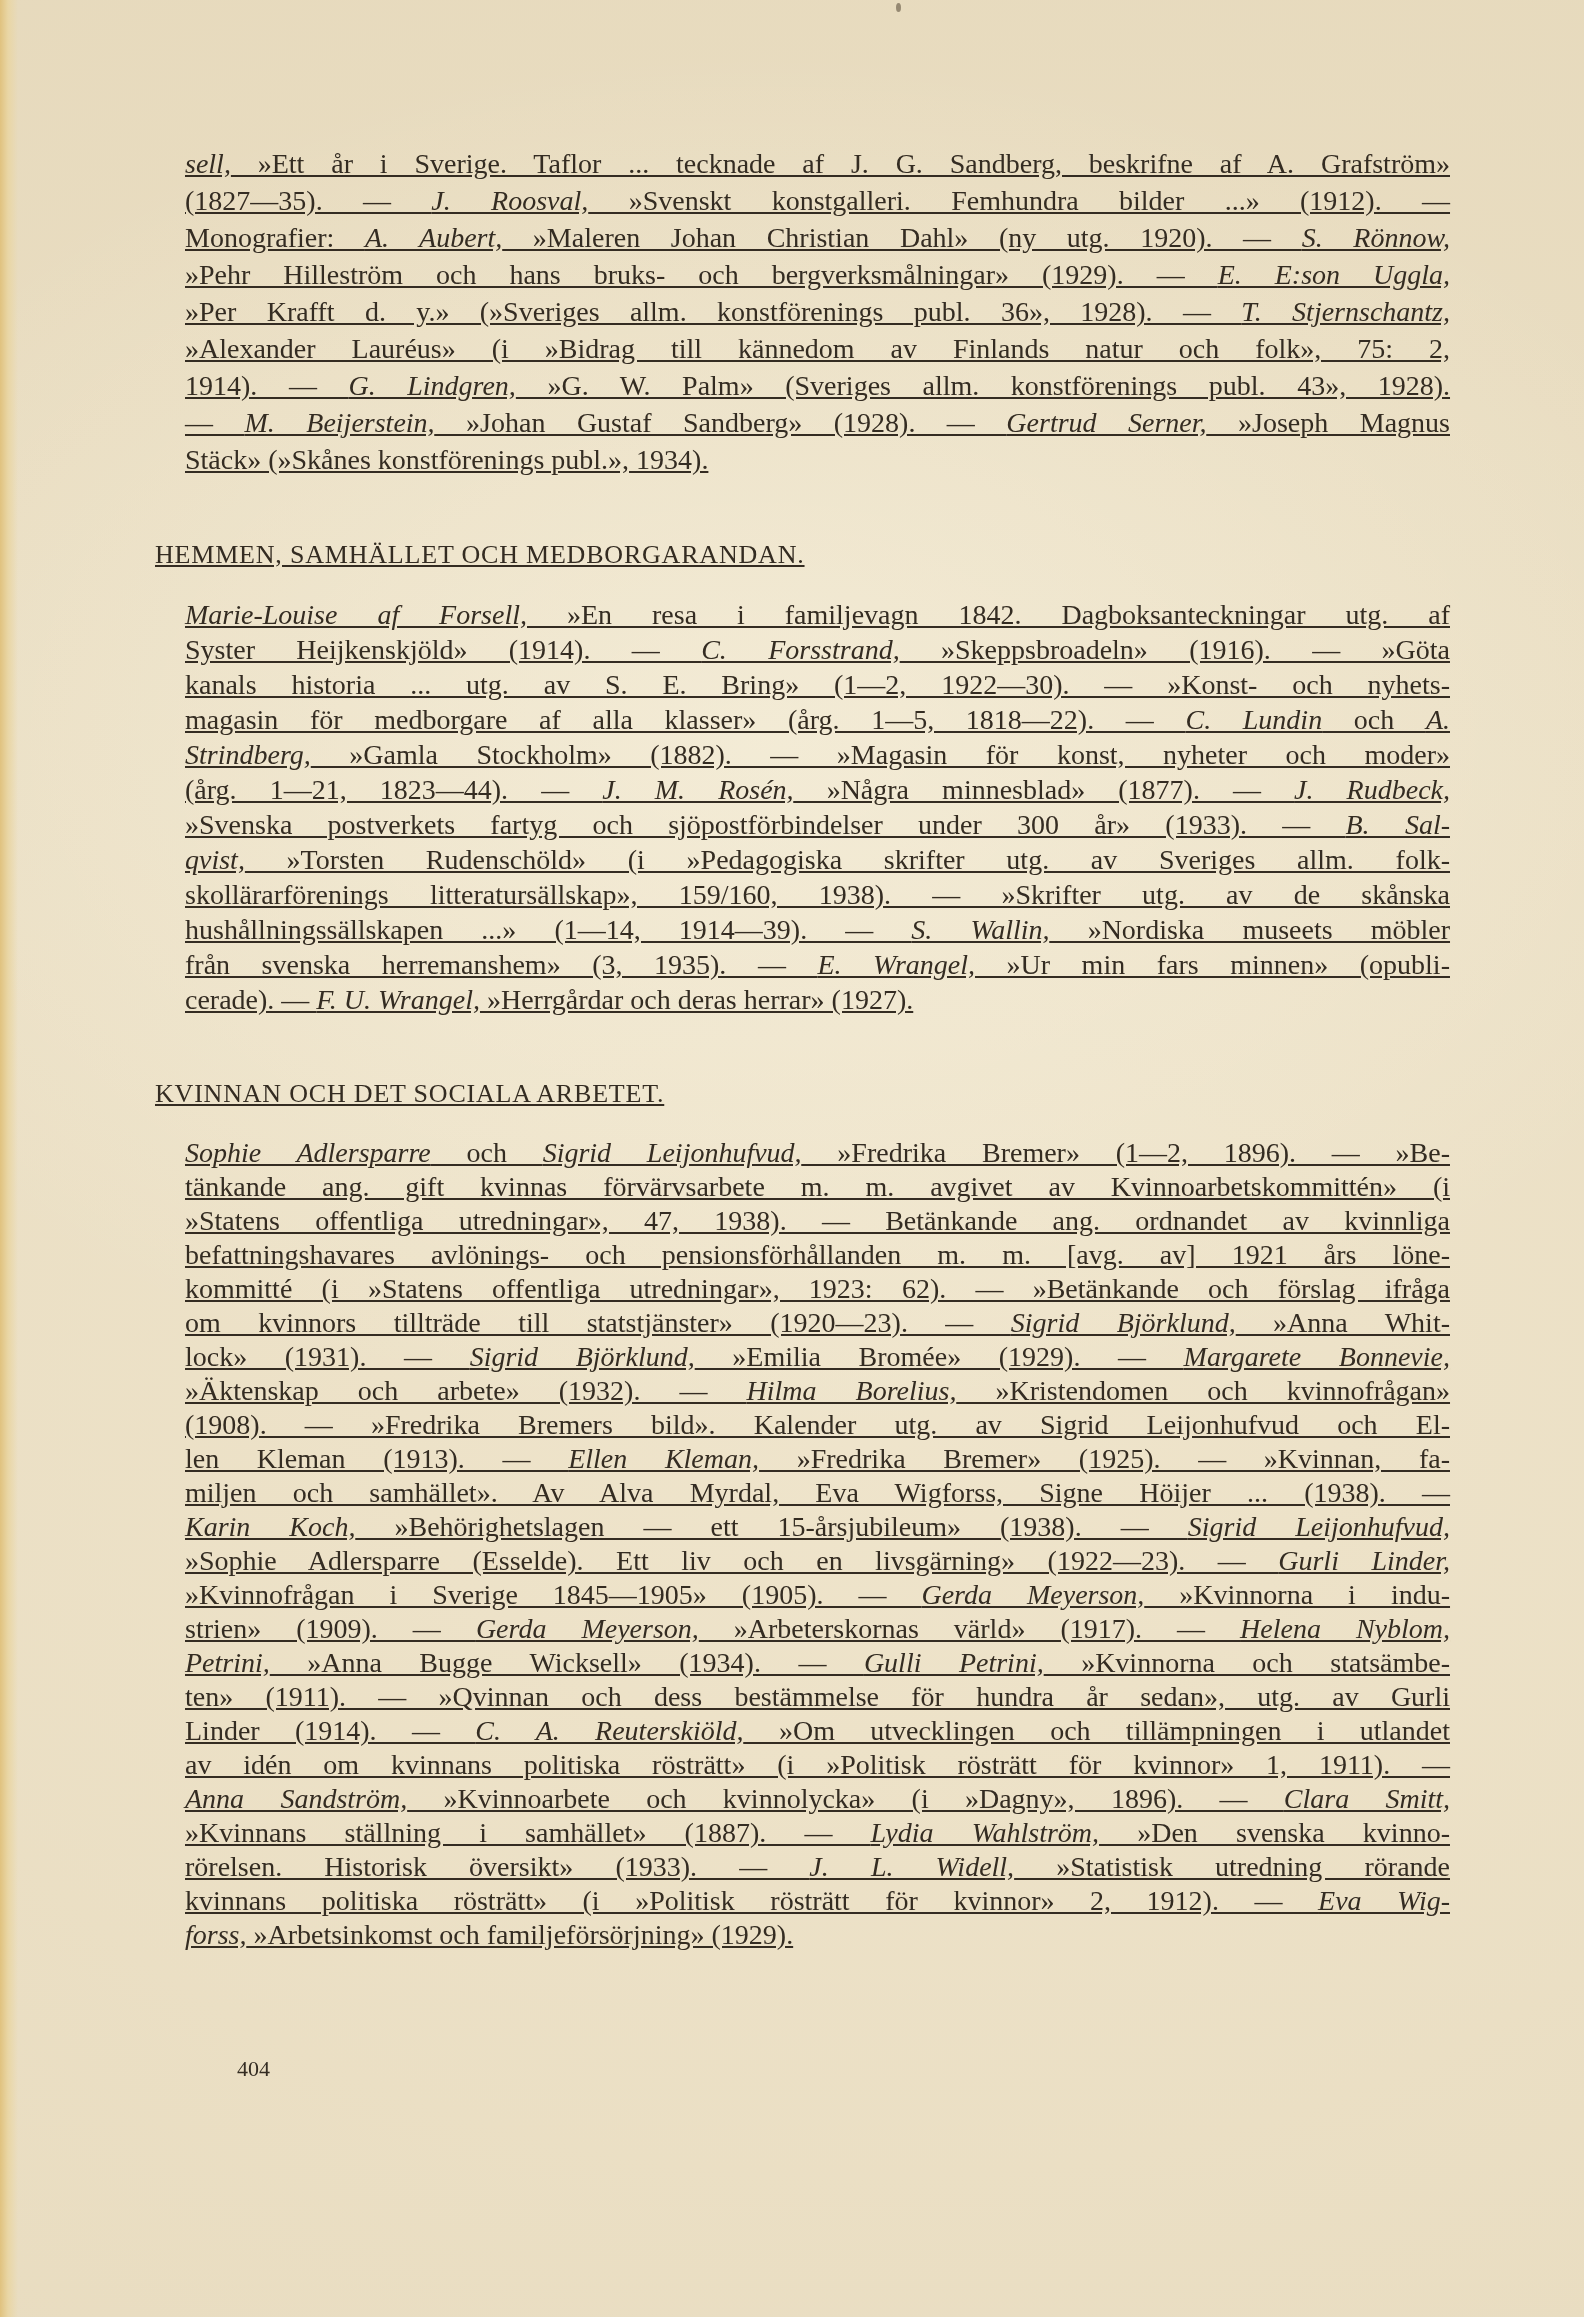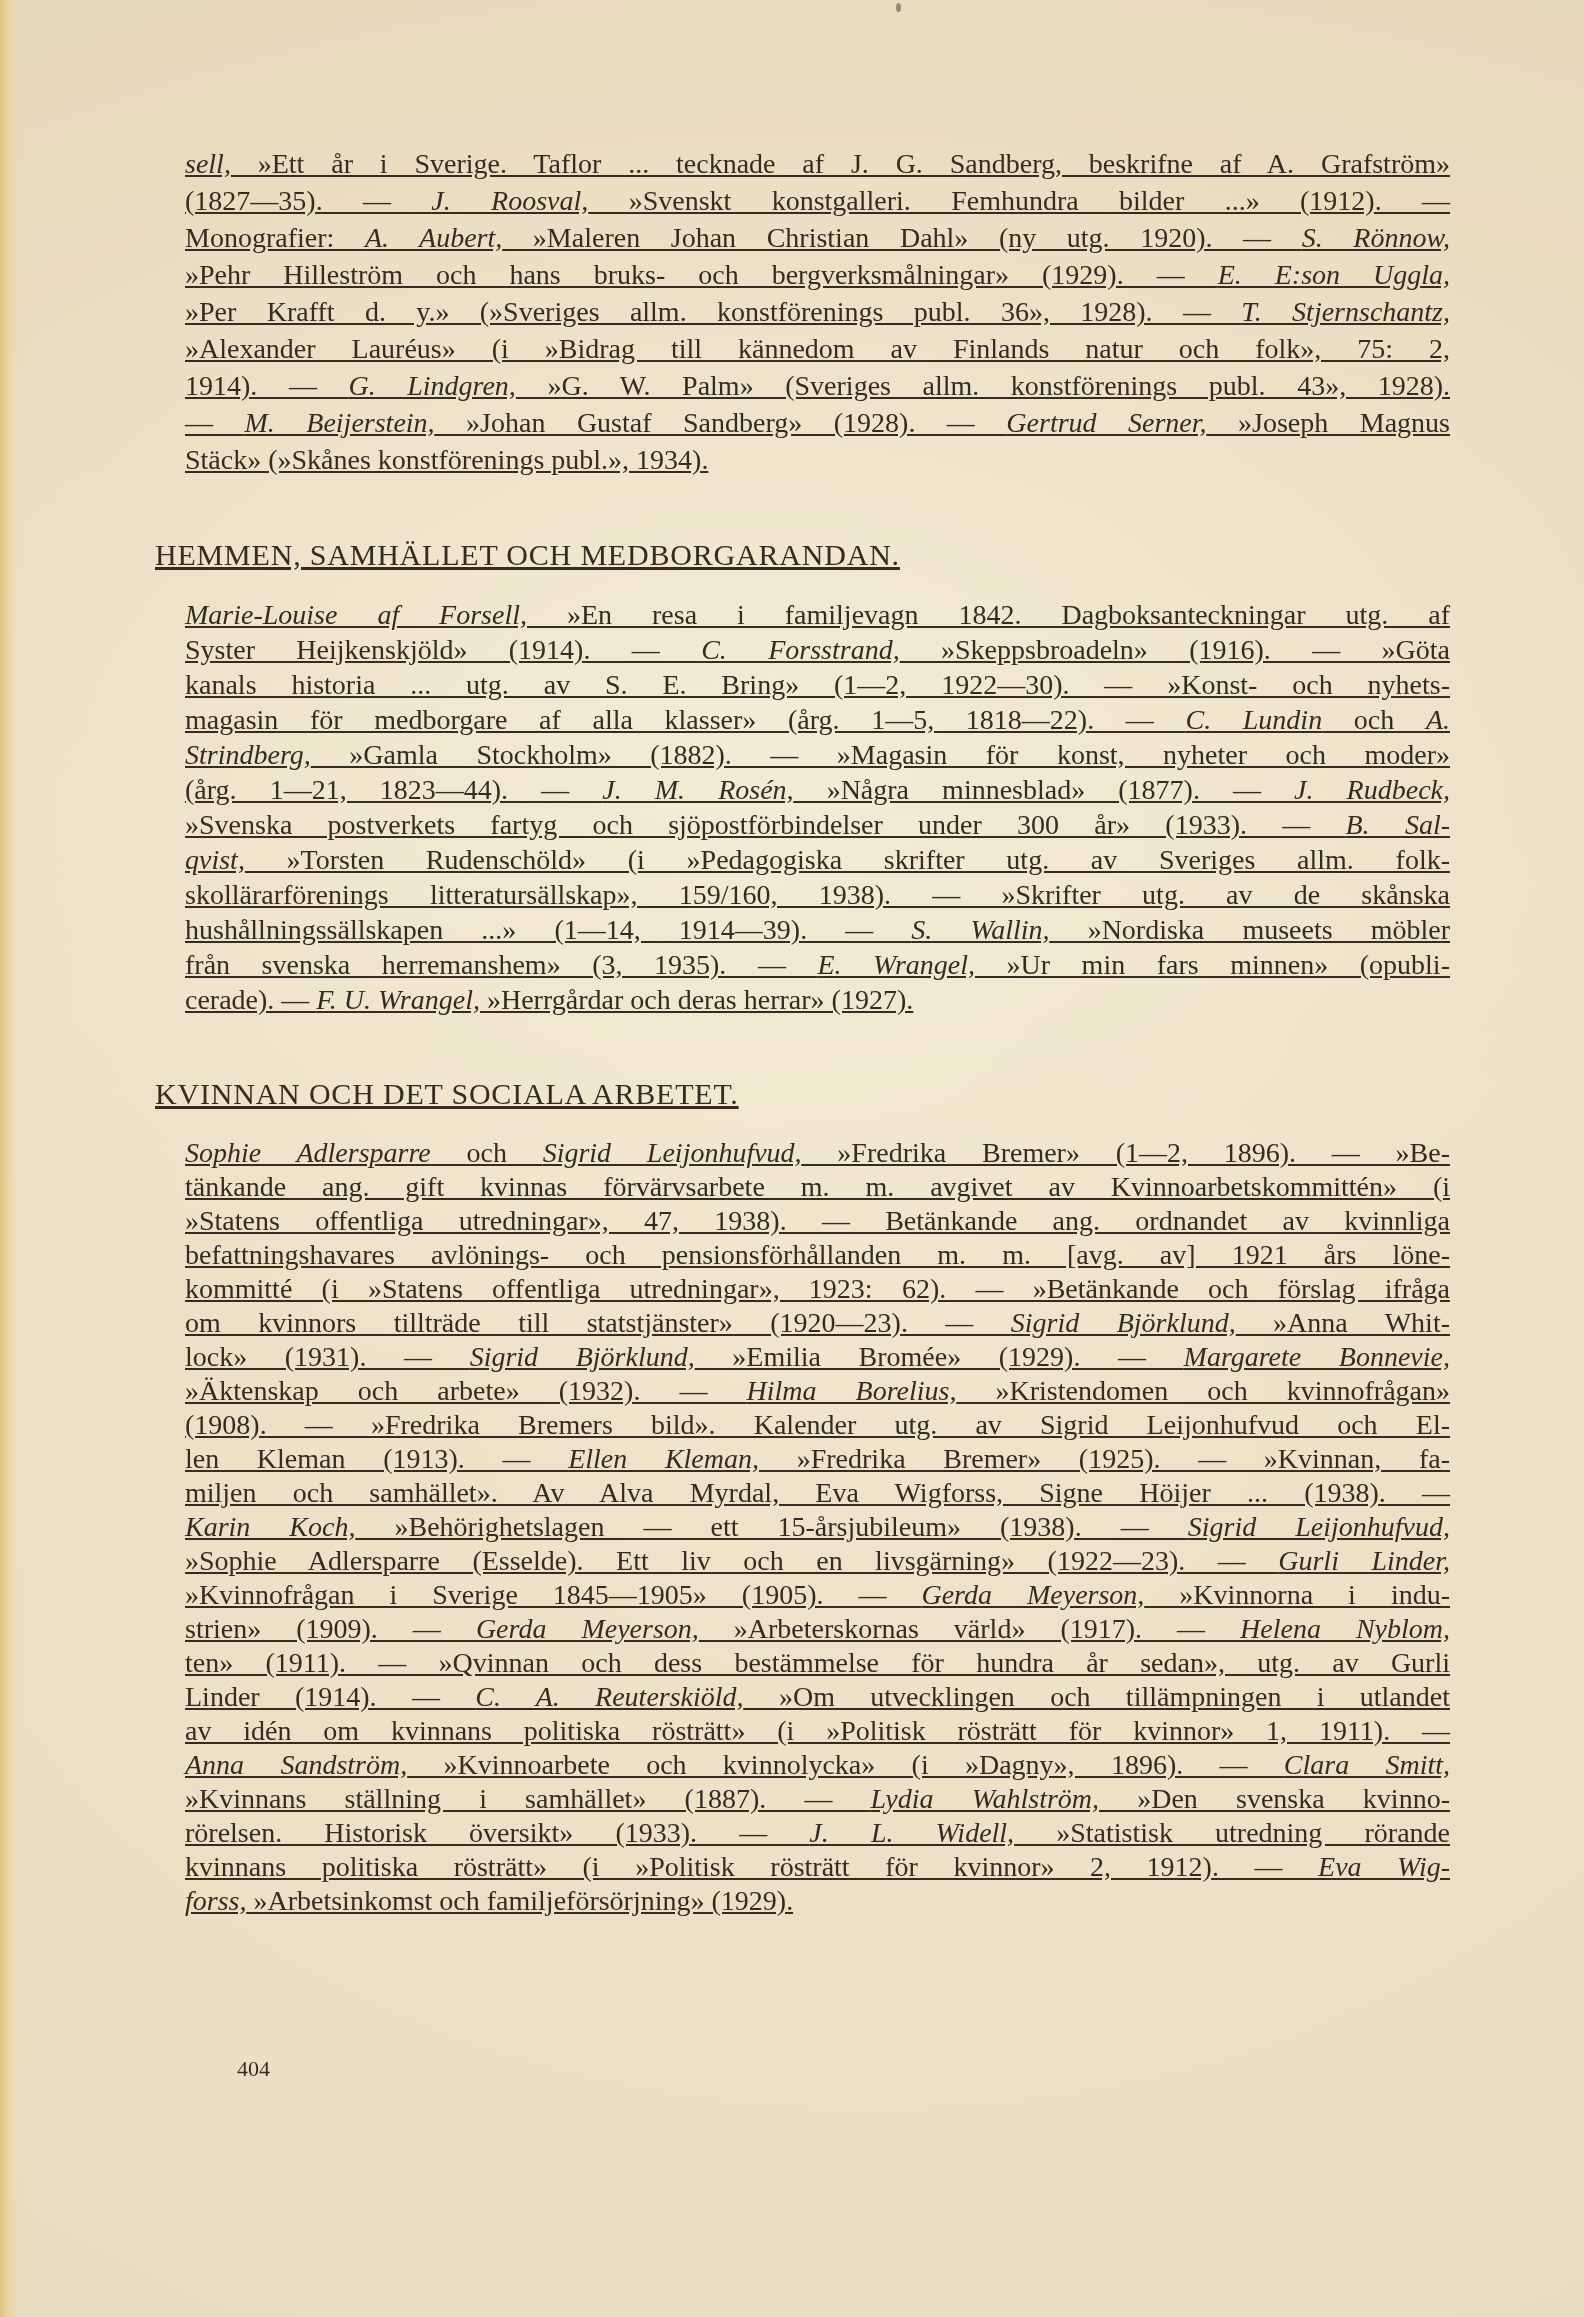--- a/index.html
+++ b/index.html
@@ -41,21 +41,21 @@
     text-justify: inter-word;
     white-space: normal;
   }
   .line.last { text-align-last: left; }
   .p1 .line { line-height: 37px; }
   .p2 .line { line-height: 35px; }
   .p3 .line { line-height: 34px; }
   .it { font-style: italic; }
   .heading {
     margin: 59px 0 24px -30px;
-    font-size: 30px;
+    font-size: 26px;
     line-height: 36px;
     letter-spacing: 0.8px;
     text-align: left;
   }
   .page-number {
     position: absolute;
     left: 237px; top: 2051px;
     font-size: 22px; line-height: 36px;
   }
 </style>
@@ -102,20 +102,21 @@
         <div class="line"><span>om kvinnors tillträde till statstjänster» (1920—23). — </span><span class="it">Sigrid Björklund,</span><span> »Anna Whit-</span></div>
         <div class="line"><span>lock» (1931). — </span><span class="it">Sigrid Björklund,</span><span> »Emilia Bromée» (1929). — </span><span class="it">Margarete Bonnevie,</span></div>
         <div class="line"><span>»Äktenskap och arbete» (1932). — </span><span class="it">Hilma Borelius,</span><span> »Kristendomen och kvinnofrågan»</span></div>
         <div class="line"><span>(1908). — »Fredrika Bremers bild». Kalender utg. av Sigrid Leijonhufvud och El-</span></div>
         <div class="line"><span>len Kleman (1913). — </span><span class="it">Ellen Kleman,</span><span> »Fredrika Bremer» (1925). — »Kvinnan, fa-</span></div>
         <div class="line"><span>miljen och samhället». Av Alva Myrdal, Eva Wigforss, Signe Höijer ... (1938). —</span></div>
         <div class="line"><span class="it">Karin Koch,</span><span> »Behörighetslagen — ett 15-årsjubileum» (1938). — </span><span class="it">Sigrid Leijonhufvud,</span></div>
         <div class="line"><span>»Sophie Adlersparre (Esselde). Ett liv och en livsgärning» (1922—23). — </span><span class="it">Gurli Linder,</span></div>
         <div class="line"><span>»Kvinnofrågan i Sverige 1845—1905» (1905). — </span><span class="it">Gerda Meyerson,</span><span> »Kvinnorna i indu-</span></div>
         <div class="line"><span>strien» (1909). — </span><span class="it">Gerda Meyerson,</span><span> »Arbeterskornas värld» (1917). — </span><span class="it">Helena Nyblom,</span></div>
+        <div class="line"><span class="it">Petrini,</span><span> »Anna Bugge Wicksell» (1934). — </span><span class="it">Gulli Petrini,</span><span> »Kvinnorna och statsämbe-</span></div>
         <div class="line"><span>ten» (1911). — »Qvinnan och dess bestämmelse för hundra år sedan», utg. av Gurli</span></div>
         <div class="line"><span>Linder (1914). — </span><span class="it">C. A. Reuterskiöld,</span><span> »Om utvecklingen och tillämpningen i utlandet</span></div>
         <div class="line"><span>av idén om kvinnans politiska rösträtt» (i »Politisk rösträtt för kvinnor» 1, 1911). —</span></div>
         <div class="line"><span class="it">Anna Sandström,</span><span> »Kvinnoarbete och kvinnolycka» (i »Dagny», 1896). — </span><span class="it">Clara Smitt,</span></div>
         <div class="line"><span>»Kvinnans ställning i samhället» (1887). — </span><span class="it">Lydia Wahlström,</span><span> »Den svenska kvinno-</span></div>
         <div class="line"><span>rörelsen. Historisk översikt» (1933). — </span><span class="it">J. L. Widell,</span><span> »Statistisk utredning rörande</span></div>
         <div class="line"><span>kvinnans politiska rösträtt» (i »Politisk rösträtt för kvinnor» 2, 1912). — </span><span class="it">Eva Wig-</span></div>
         <div class="line last"><span class="it">forss,</span><span> »Arbetsinkomst och familjeförsörjning» (1929).</span></div>
       </div>
     </main>

